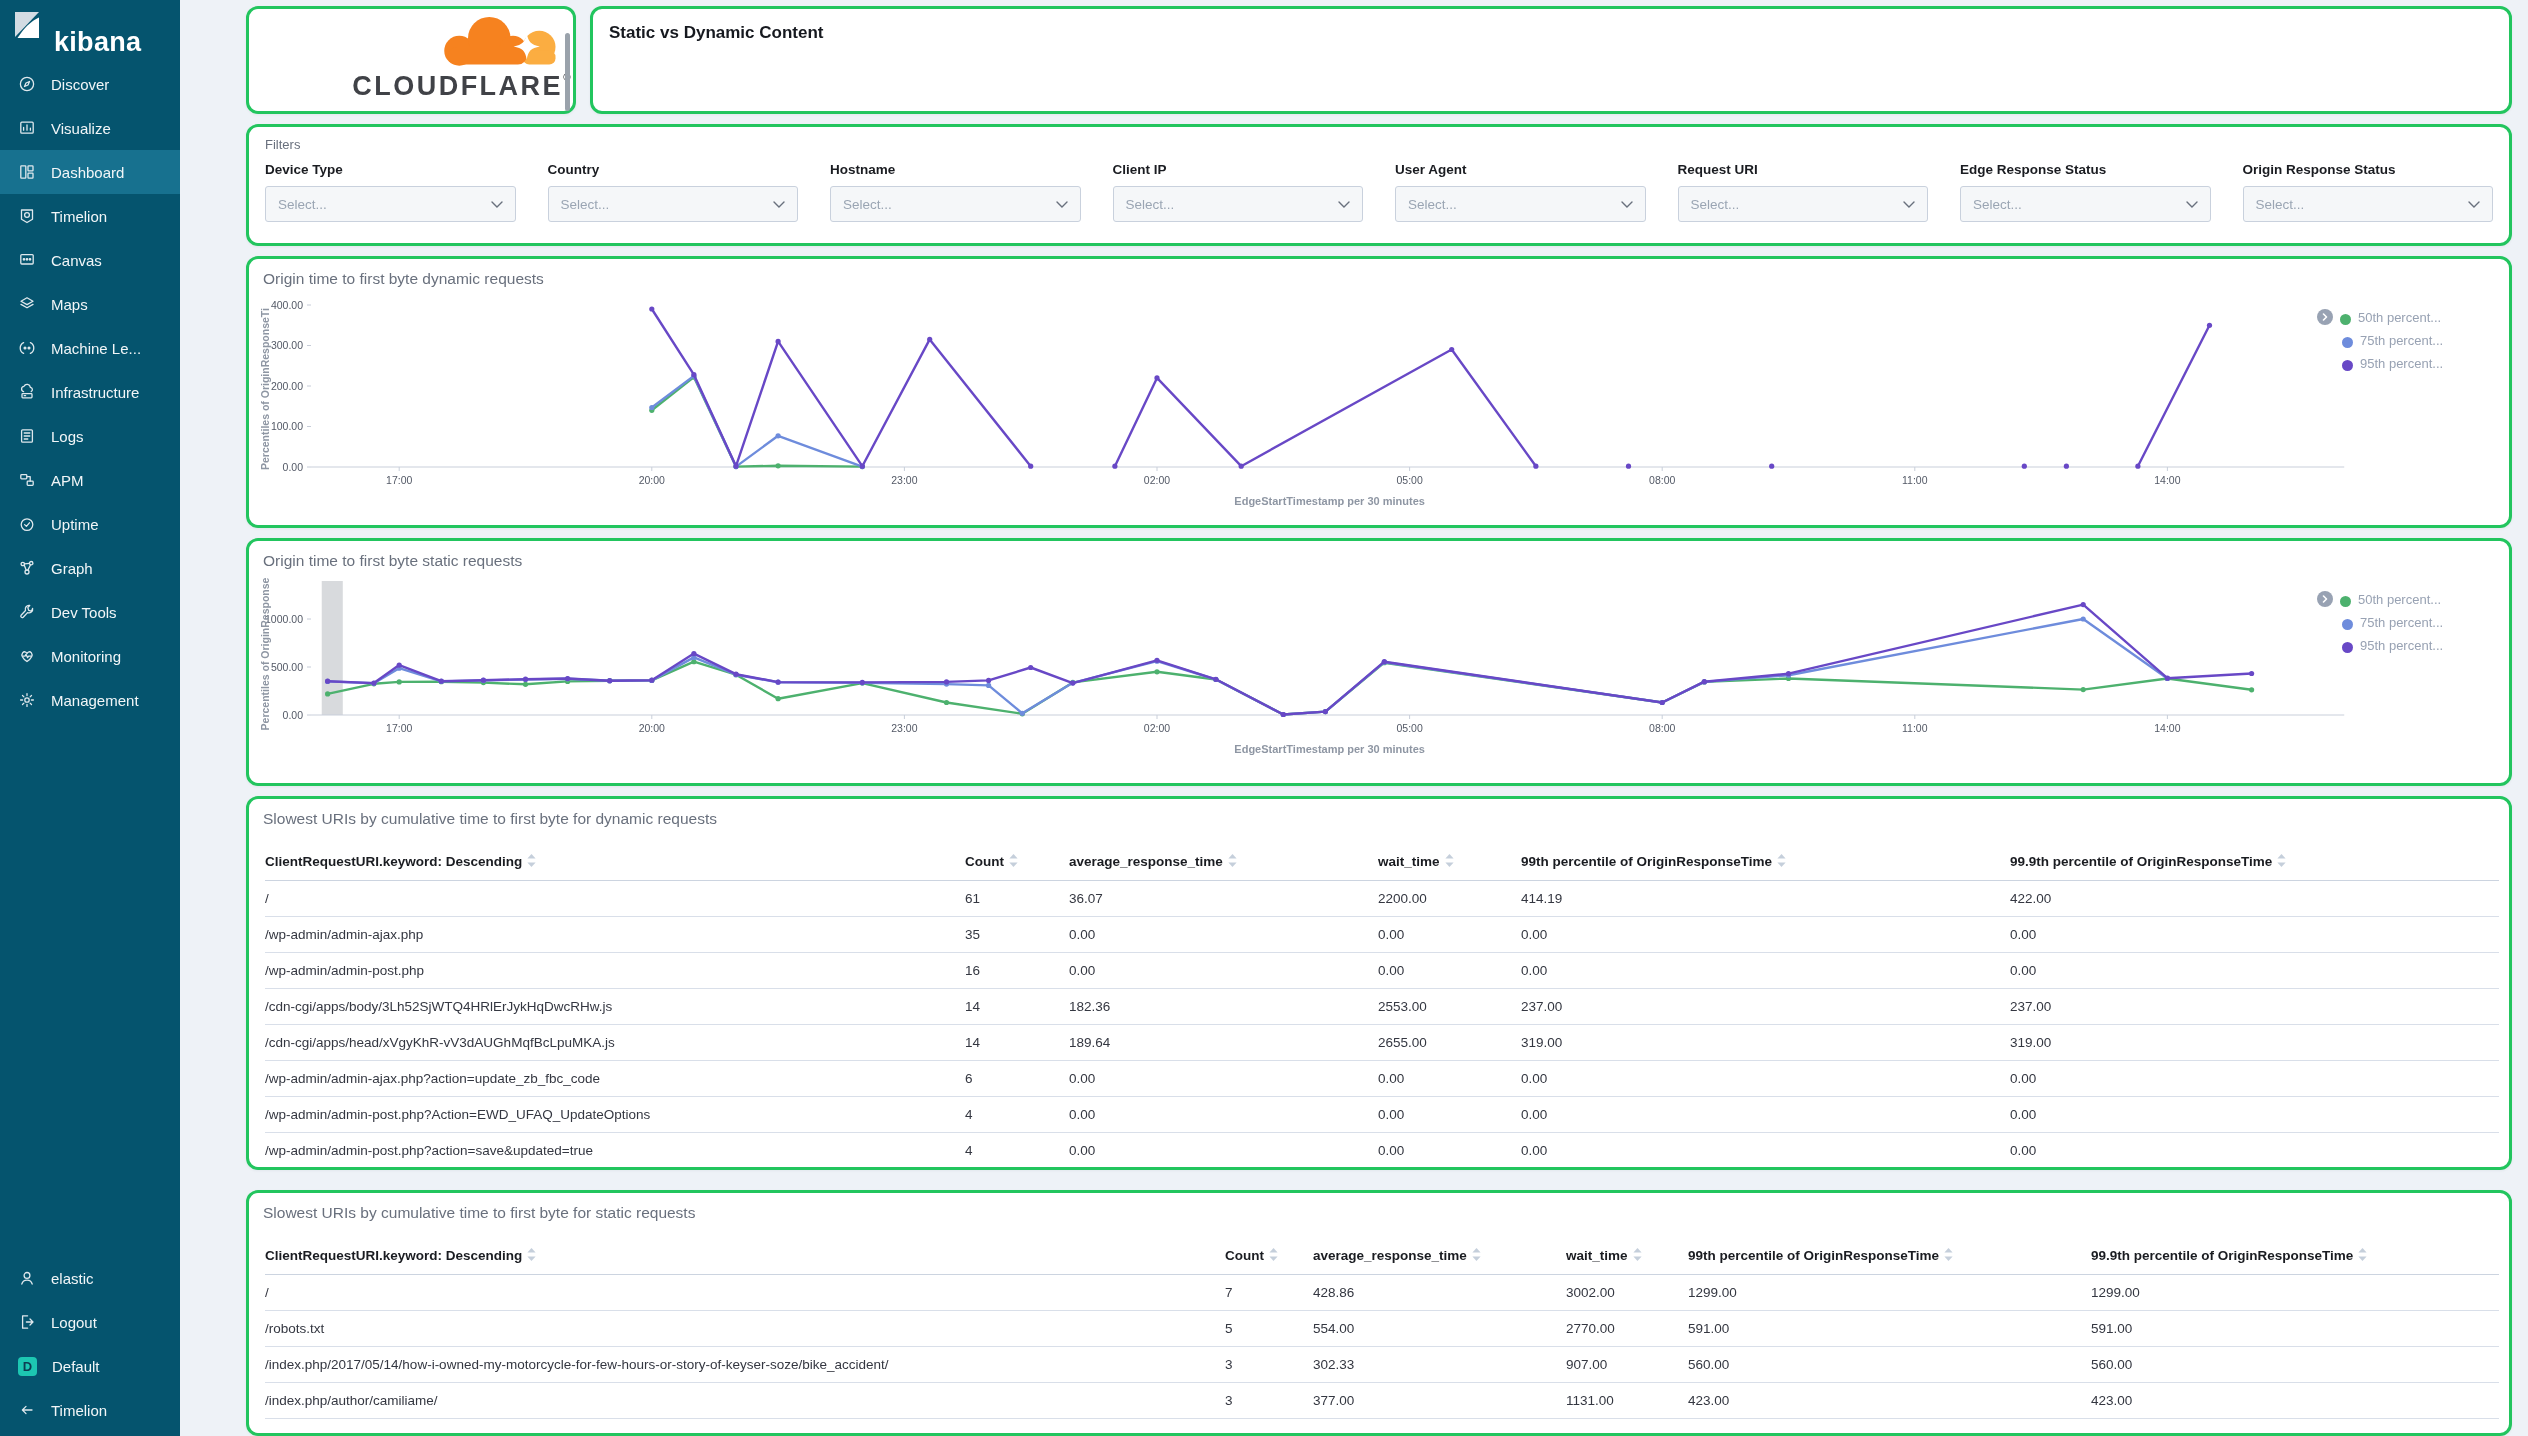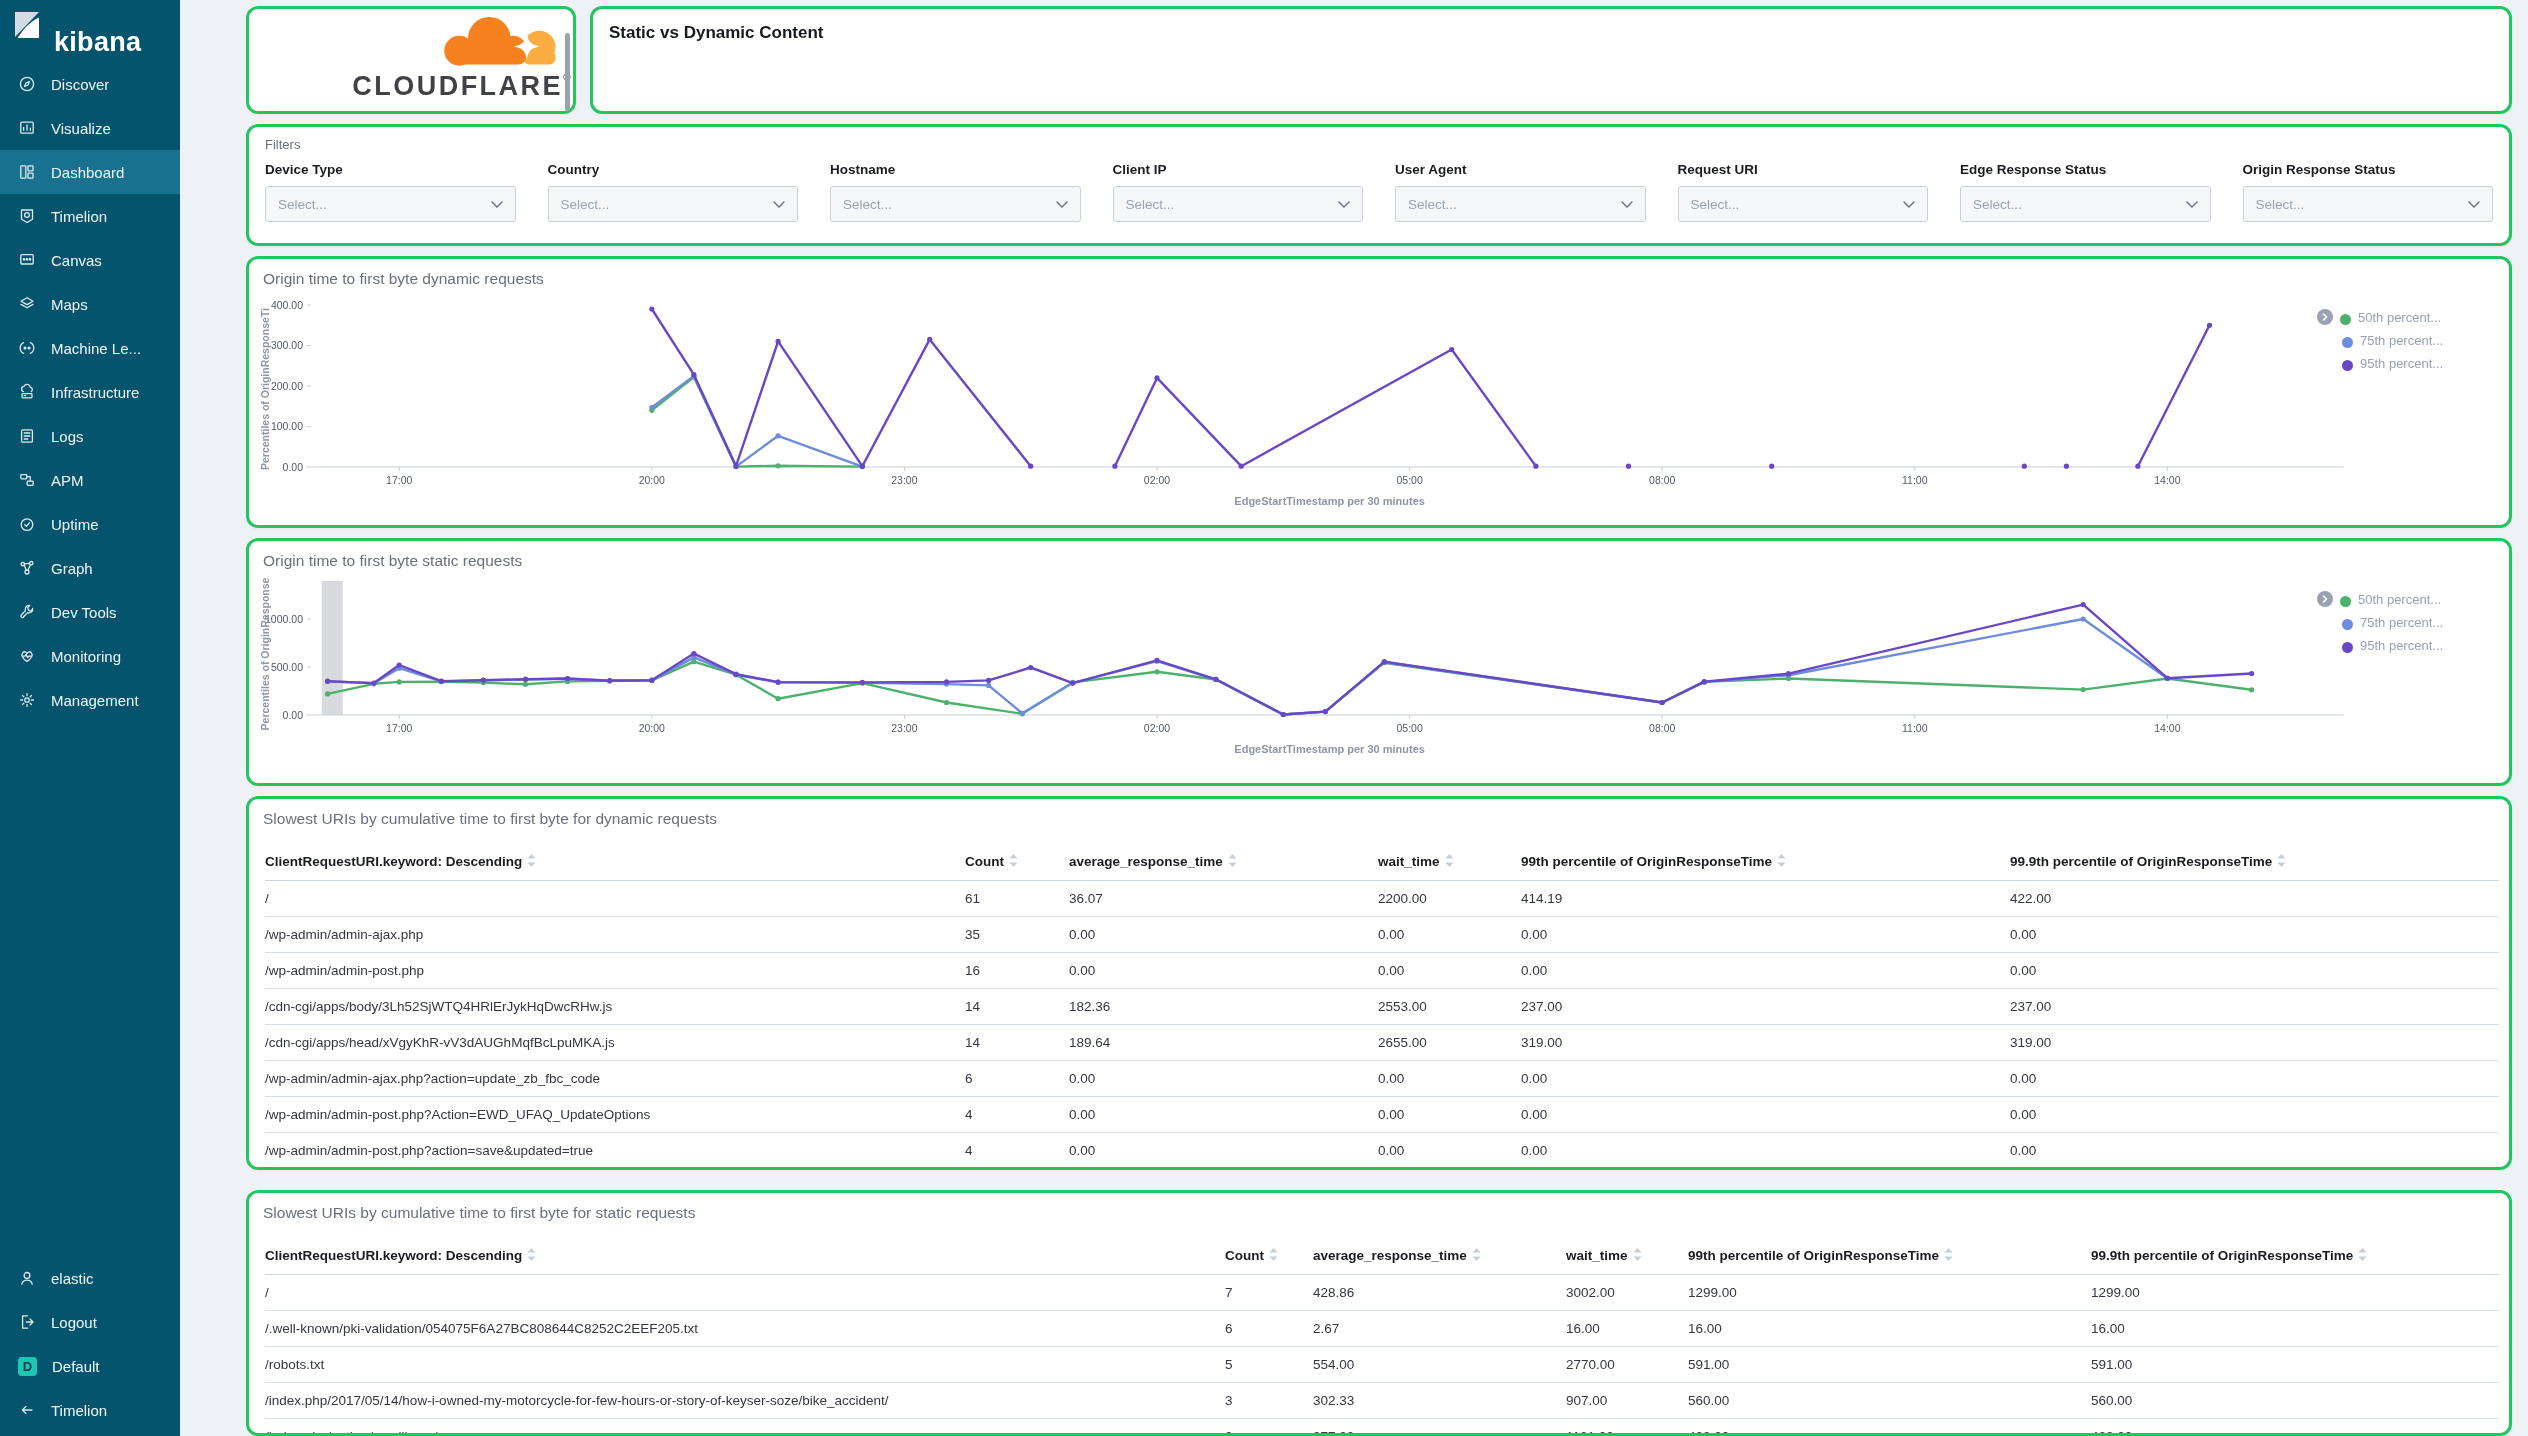--- a/index.html
+++ b/index.html
@@ -749,28 +749,20 @@
             <tbody>
               <tr>
                 <td>/</td>
                 <td>7</td>
                 <td>428.86</td>
                 <td>3002.00</td>
                 <td>1299.00</td>
                 <td>1299.00</td>
               </tr>
               <tr>
-                <td>/.well-known/pki-validation/054075F6A27BC808644C8252C2EEF205.txt</td>
-                <td>6</td>
-                <td>2.67</td>
-                <td>16.00</td>
-                <td>16.00</td>
-                <td>16.00</td>
-              </tr>
-              <tr>
                 <td>/robots.txt</td>
                 <td>5</td>
                 <td>554.00</td>
                 <td>2770.00</td>
                 <td>591.00</td>
                 <td>591.00</td>
               </tr>
               <tr>
                 <td>/index.php/2017/05/14/how-i-owned-my-motorcycle-for-few-hours-or-story-of-keyser-soze/bike_accident/</td>
                 <td>3</td>

